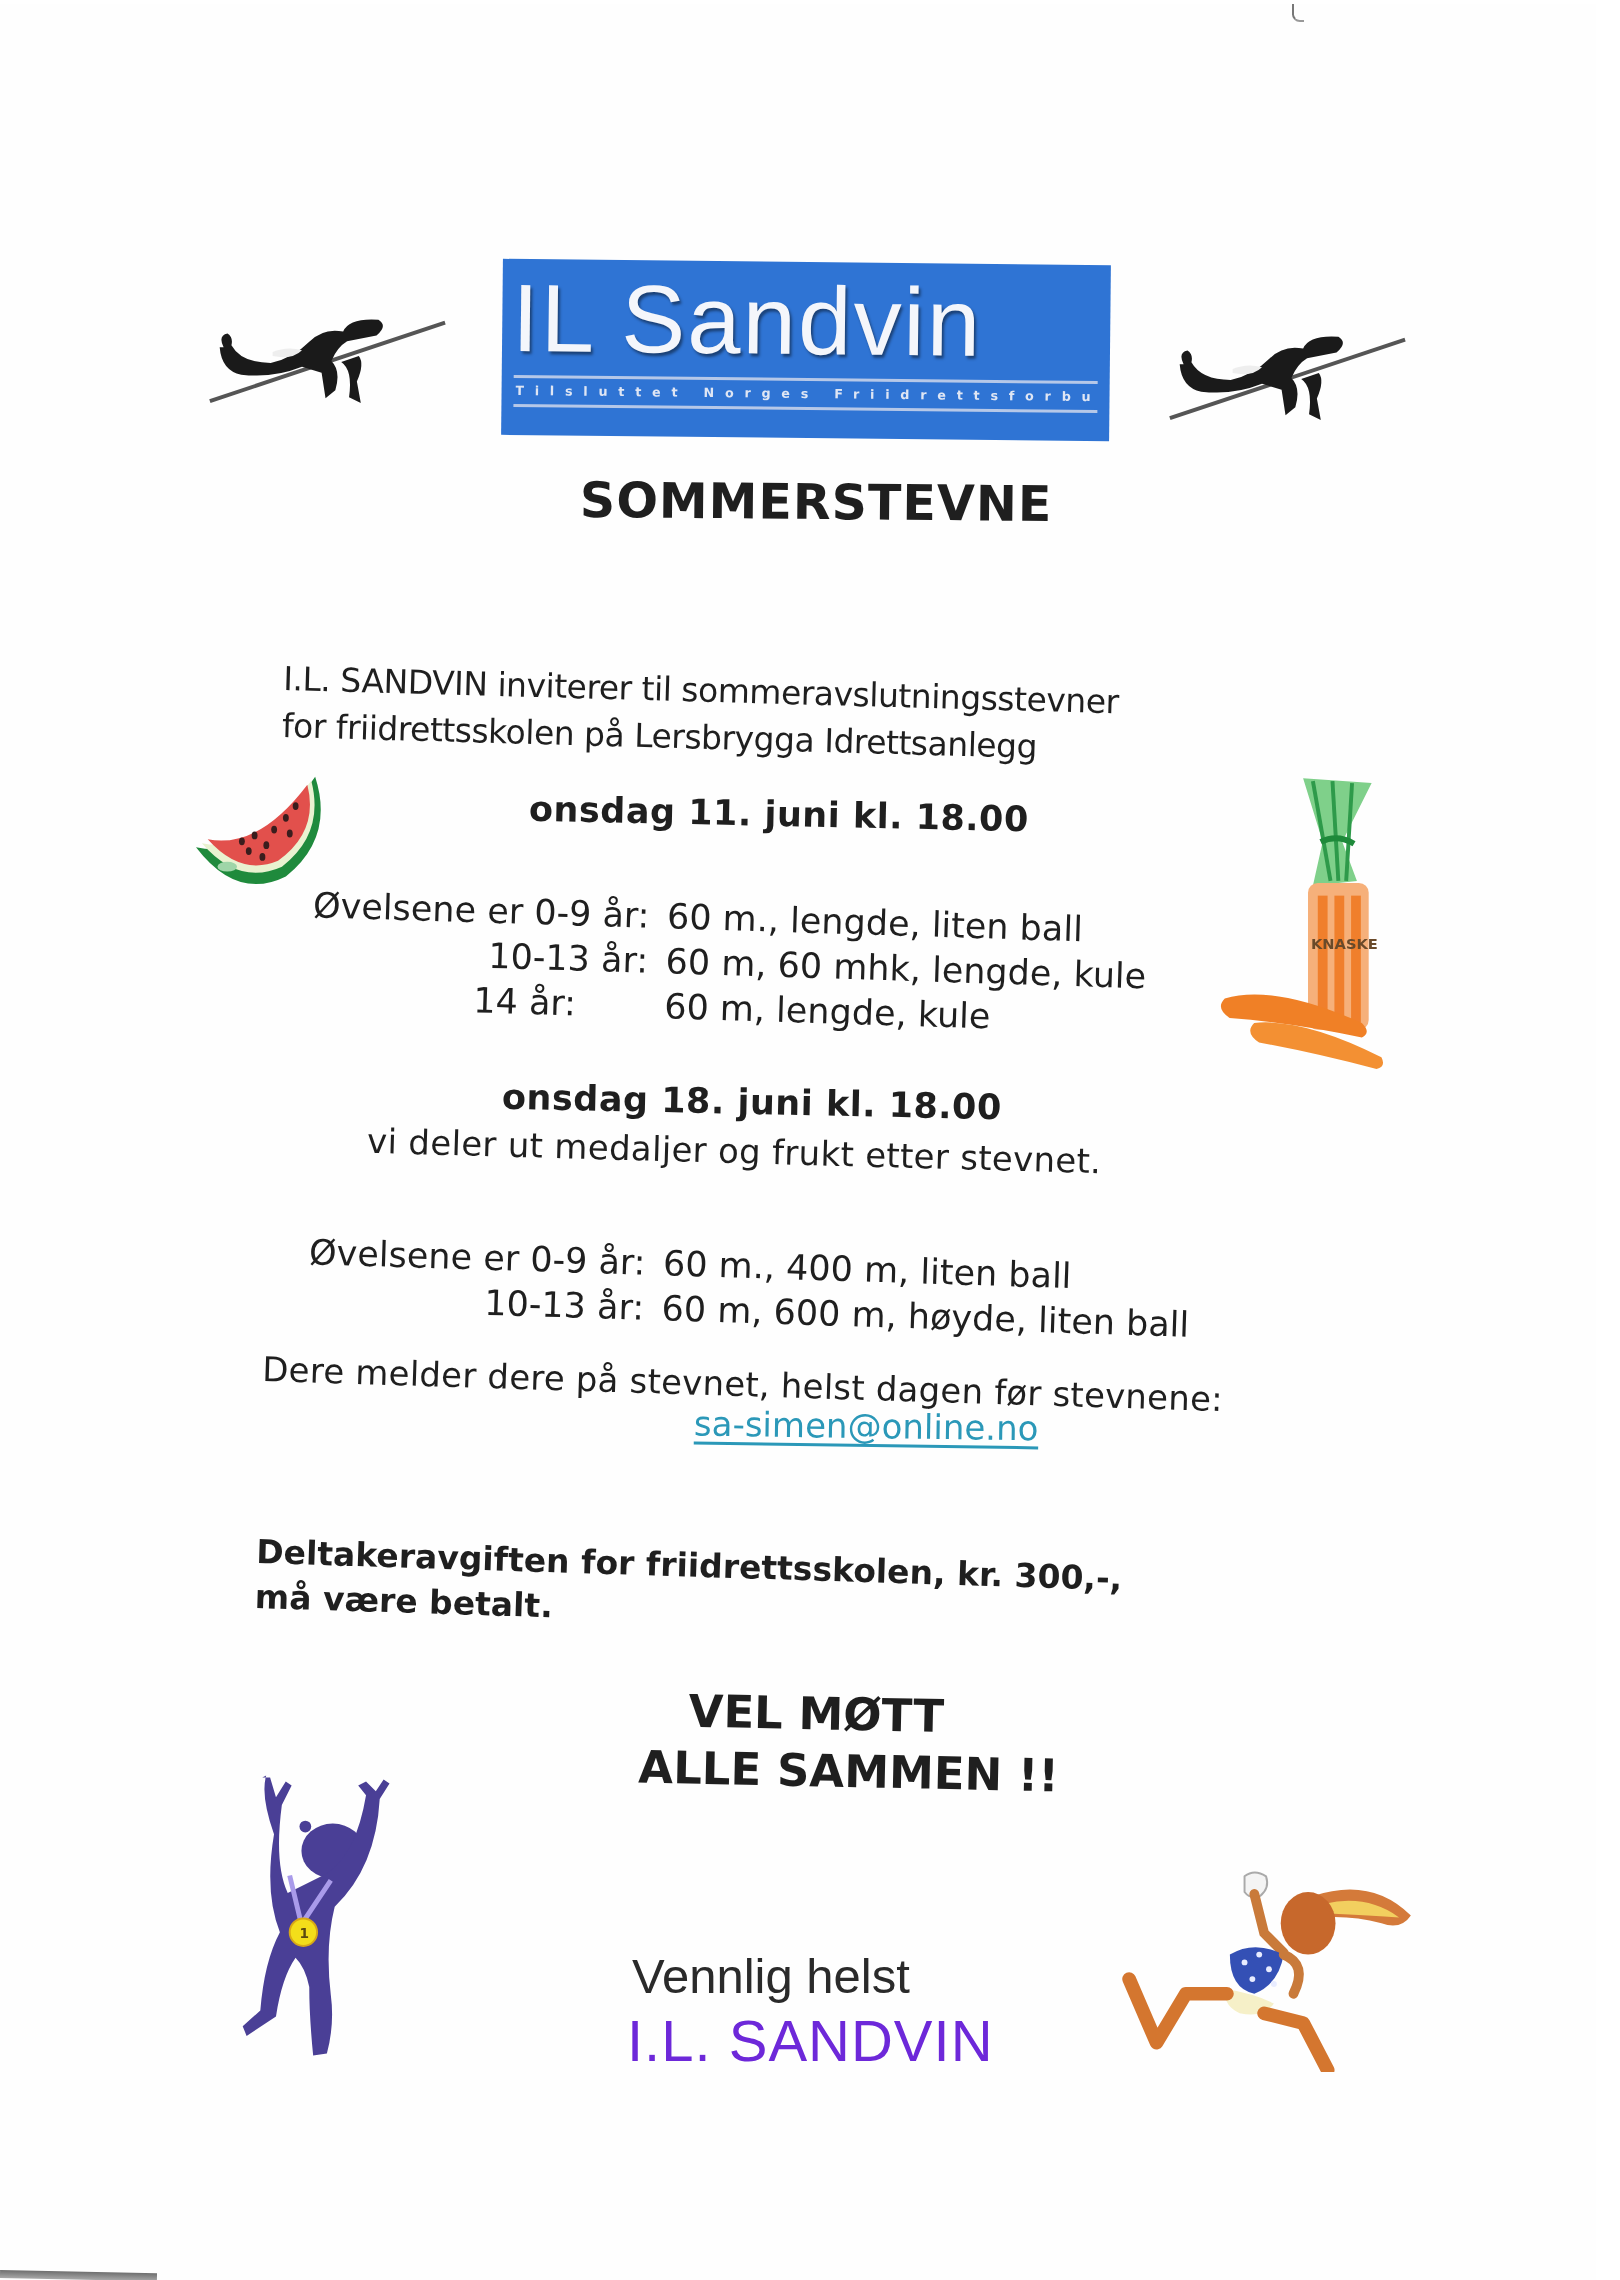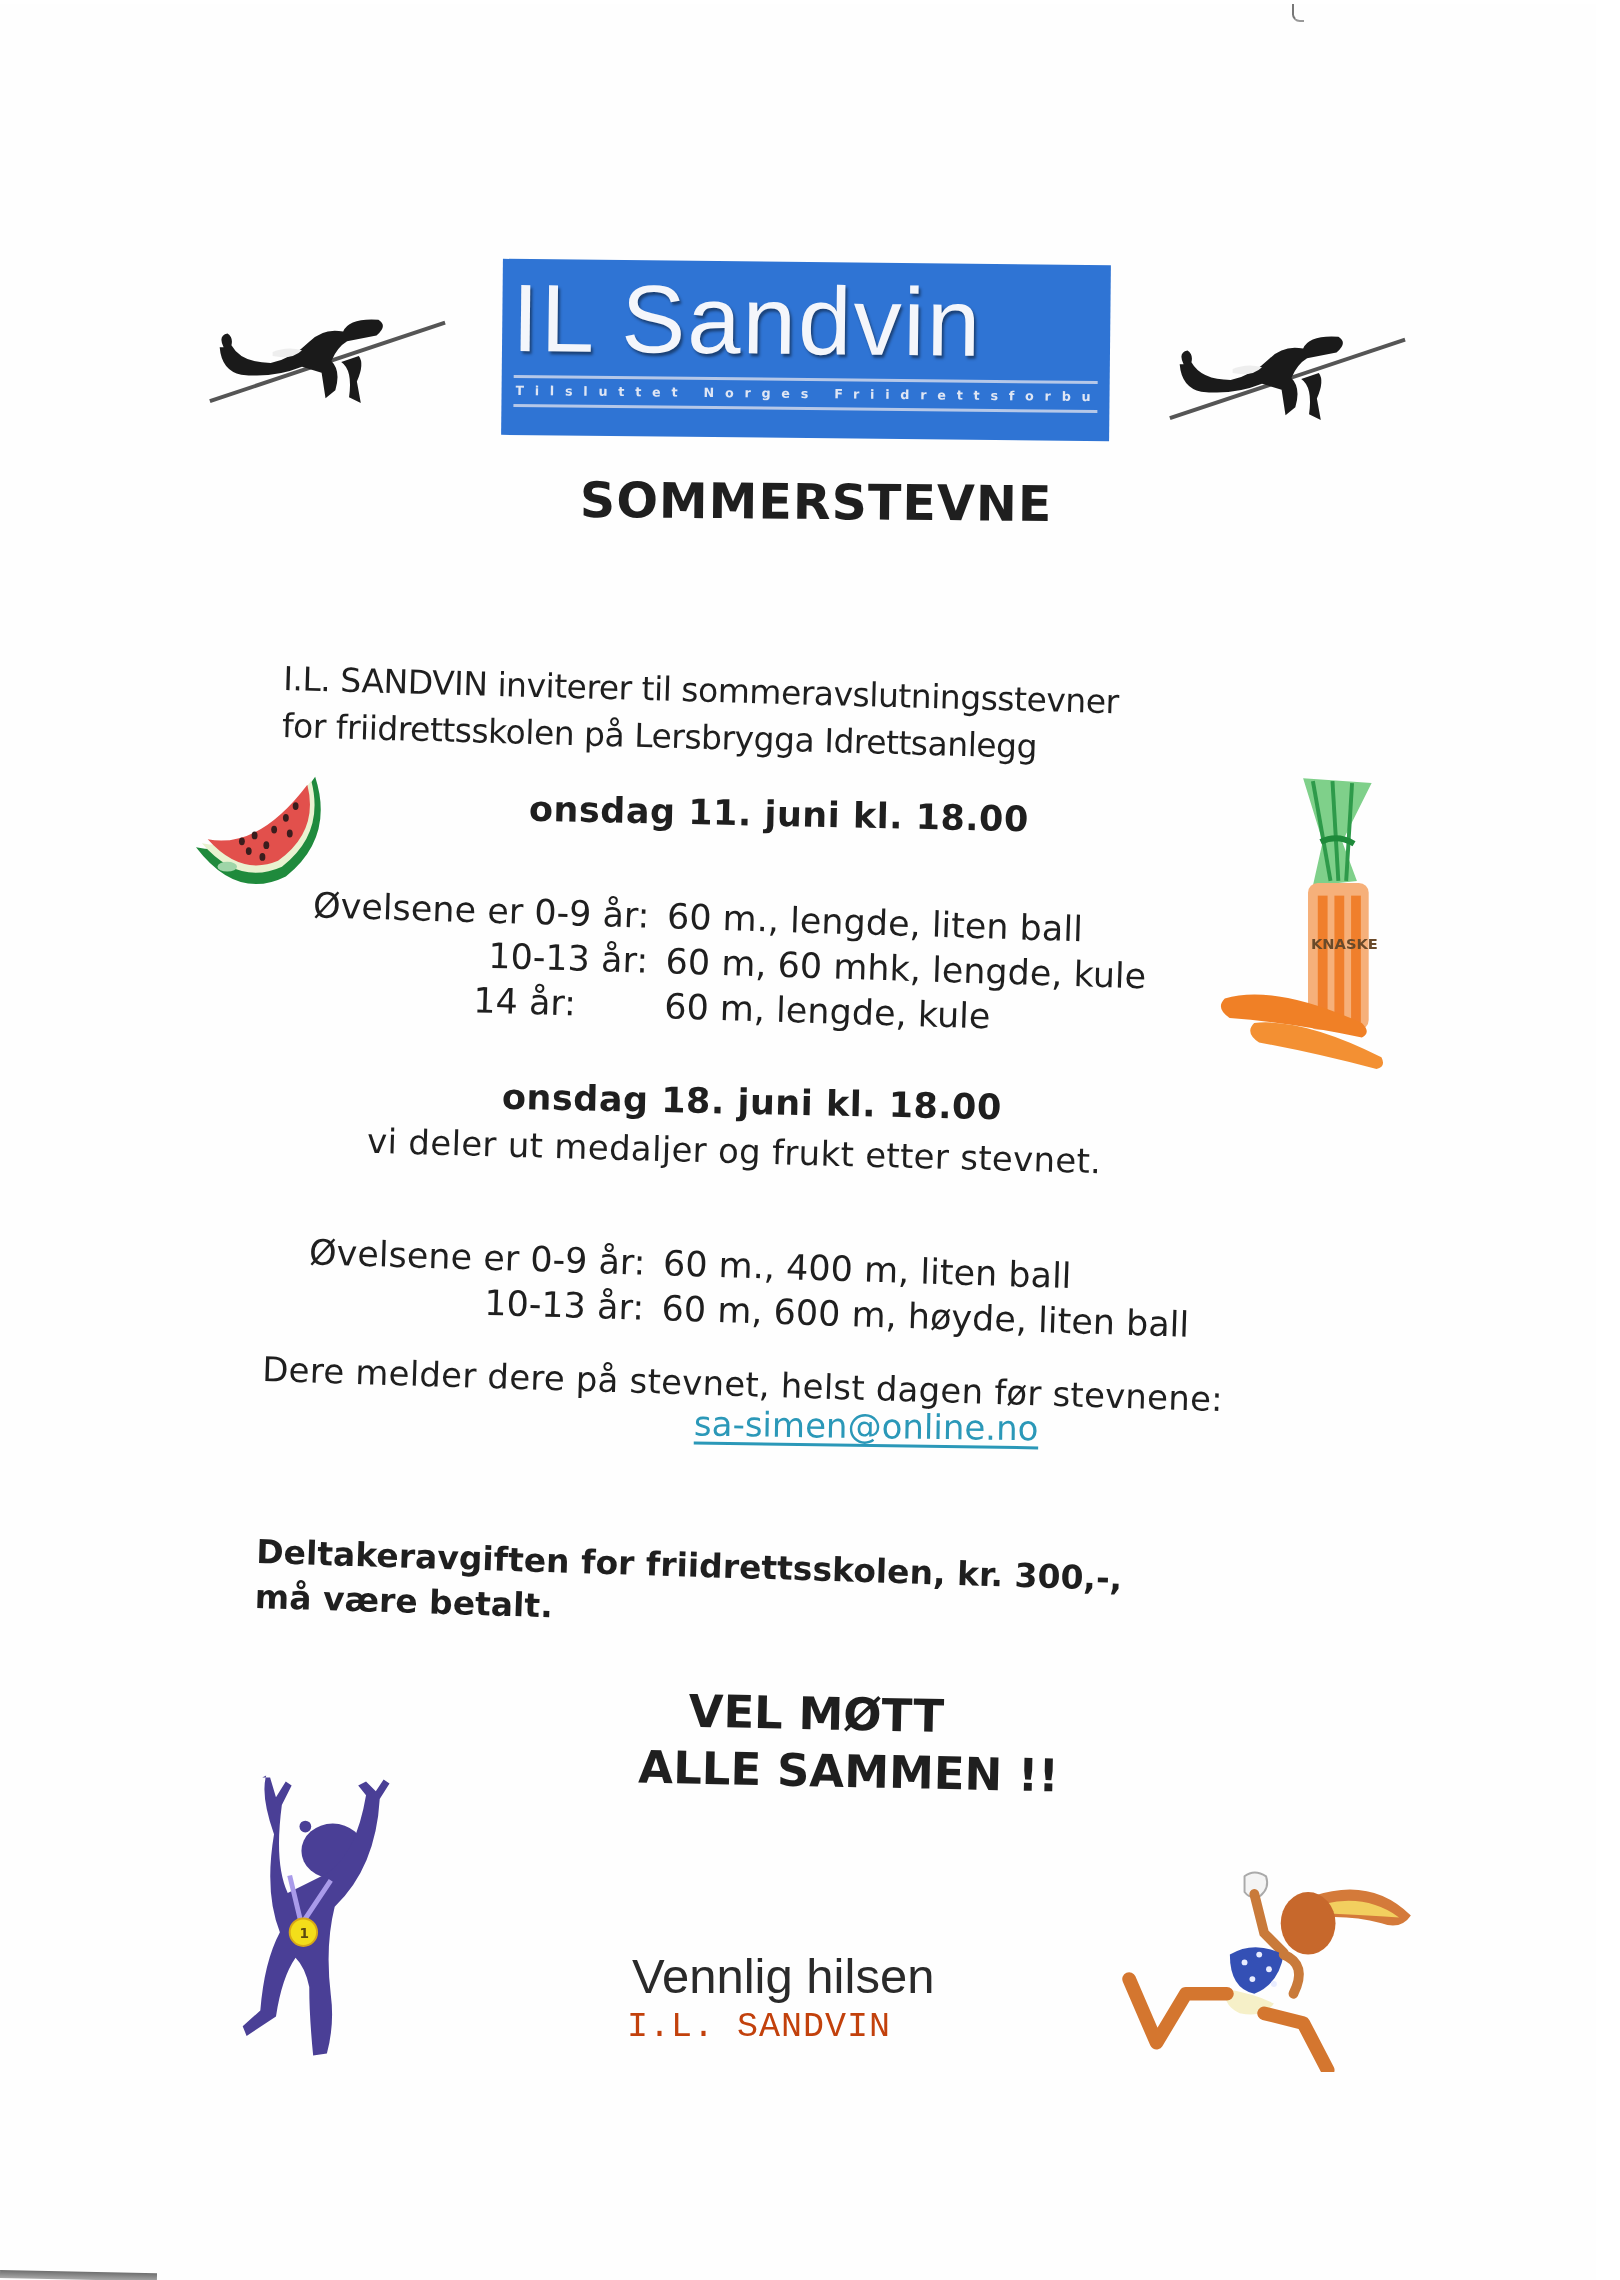--- a/index.html
+++ b/index.html
@@ -184,23 +184,23 @@
     }
     .greet .l1 { padding-left: 49px; }
     .sign1 {
       left: 632px; top: 1944px;
       font-family: "Liberation Sans", sans-serif;
       font-size: 49px;
       color: #2a2a2a;
     }
     .sign2 {
       left: 627px; top: 2003px;
-      font-family: Liberation Mono, monospace;
-      font-size: 35px;
-      color: #c2410c;
+      font-family: Liberation Sans, sans-serif;
+      font-size: 58px;
+      color: #6d28d9;
       letter-spacing: 1px;
     }
   </style>
 </head>
 <body>
 
 <div class="page">
 
   <div class="scan-mark"></div>
   <div class="scan-edge"></div>
@@ -326,21 +326,21 @@
         <ellipse cx="112" cy="95" rx="32" ry="28"></ellipse>
         <circle cx="84" cy="70" r="6"></circle>
         <path d="M40 20 l8 0 l6 20 l10 -16 l6 4 l-10 20 q-8 60 6 90 q20 -10 40 -20 q30 -20 40 -80 l-8 -10 l8 -4 l10 10 l8 -12 l6 4 l-10 16 q-4 70 -46 110 q-10 40 -4 90 q4 30 -4 60 l-14 2 q-4 -40 -4 -70 q-4 -20 -14 -30 q-14 20 -20 60 l-30 20 l-4 -10 l18 -16 q4 -50 20 -80 q-16 -40 -6 -100 q-14 -40 -8 -60z"></path>
       </g>
       <path d="M68 120 l12 50 l30 -45" stroke="#a99bea" stroke-width="5" fill="none"></path>
       <circle cx="82" cy="178" r="14" fill="#f3de1a" stroke="#d8a817" stroke-width="2"></circle>
       <text x="78" y="184" font-family="DejaVu Sans, sans-serif" font-size="14" font-weight="bold" fill="#5a4a10">1</text>
     </svg>
   </div>
 
-  <div class="t sign1">Vennlig hilsen</div>
+  <div class="t sign1">Vennlig helst</div>
   <div class="t sign2">I.L. SANDVIN</div>
 
   <div class="clipart" style="left:1117px; top:1843px;">
     <svg width="304" height="225" viewBox="0 0 310 230">
       <path d="M200 50 Q260 30 300 70 Q290 85 270 78 Q240 70 210 72z" fill="#d47a3a"></path>
       <path d="M212 58 Q255 48 288 72 Q260 70 216 68z" fill="#f2cf5f"></path>
       <ellipse cx="195" cy="78" rx="28" ry="32" fill="#c7682c"></ellipse>
       <path d="M130 30 q10 -8 22 0 q4 12 -6 20 q-10 4 -16 -4z" fill="#f4f4f4" stroke="#aaa" stroke-width="2"></path>
       <path d="M140 48 l10 40 l20 20" stroke="#c97a3a" stroke-width="10" fill="none" stroke-linecap="round"></path>
       <path d="M115 110 Q140 95 170 110 Q165 140 140 150 Q115 145 115 110z" fill="#3450b5"></path>

